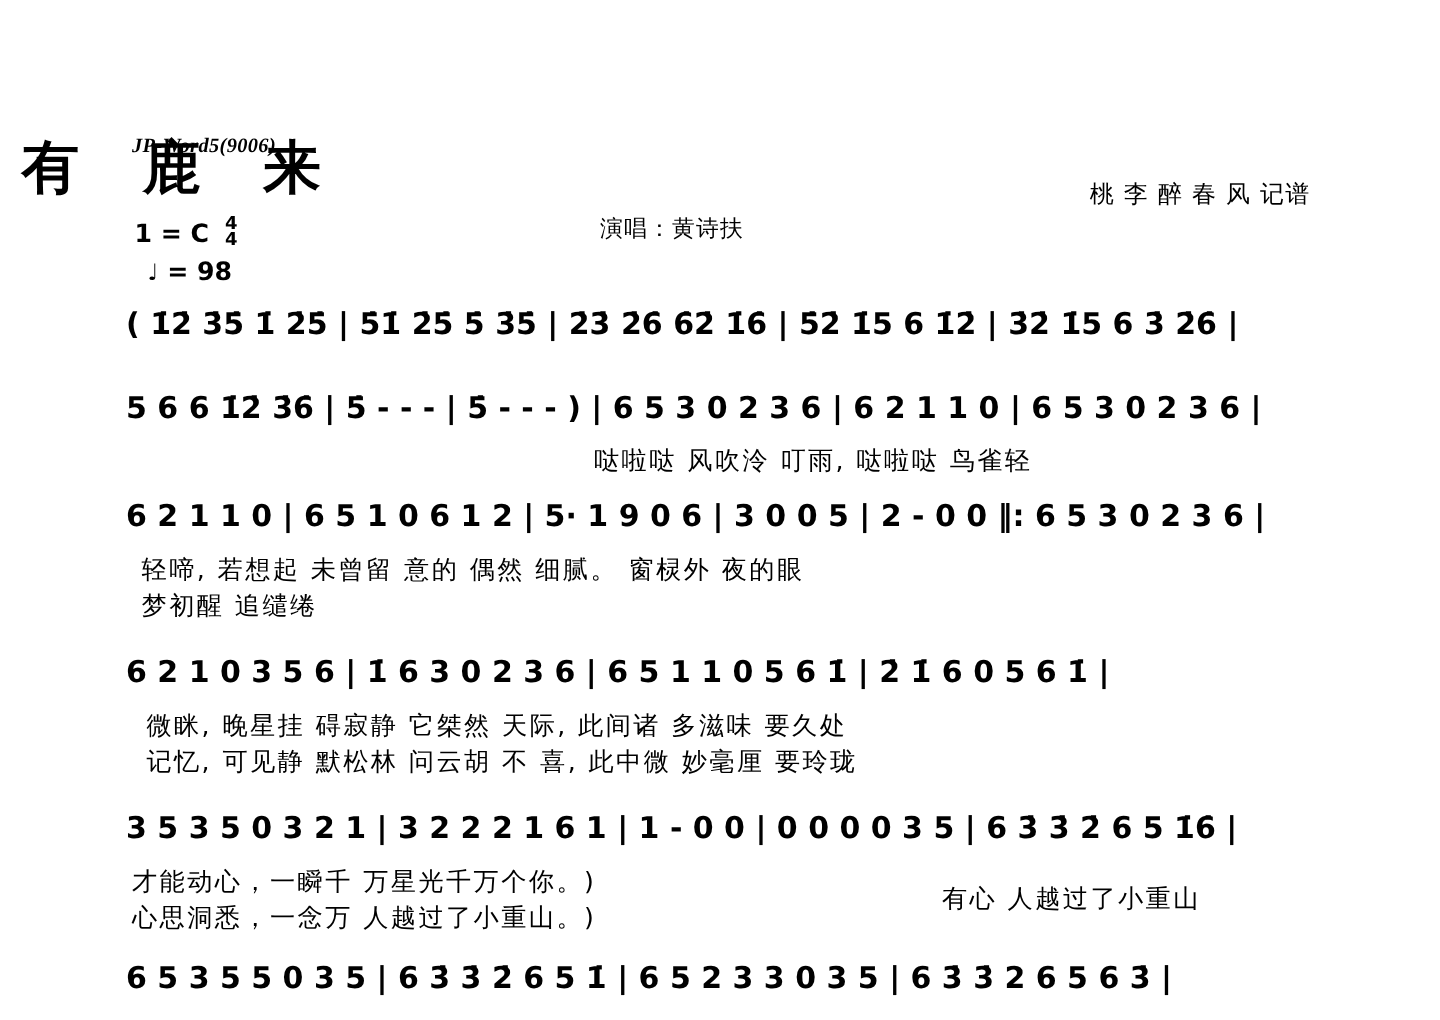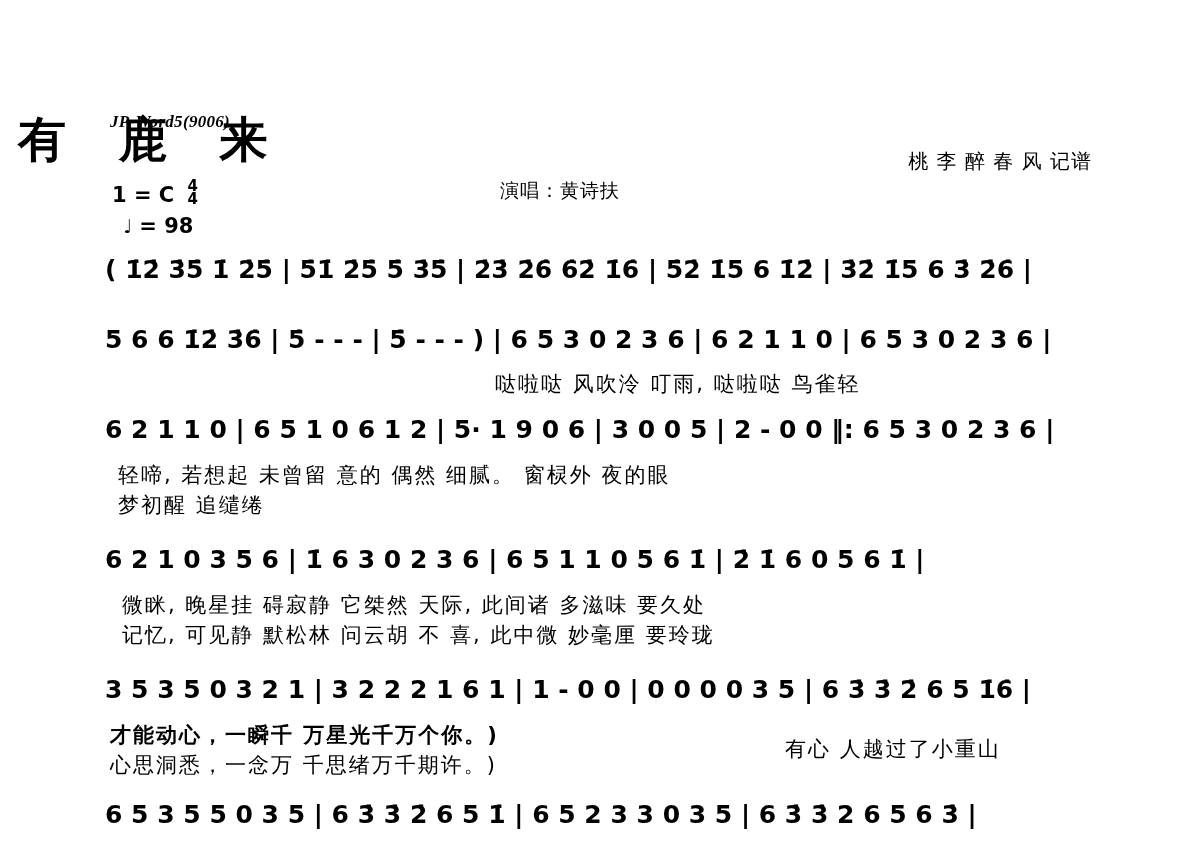--- a/index.html
+++ b/index.html
@@ -119,22 +119,22 @@
   </div>
 
   <div class="sysrow" style="top:545px;">
     <div class="notes">6 2 1 0 3 5 6 | 1̇ 6 3 0 2 3 6 | 6 5 1 1 0 5 6 1̇ | 2̇ 1̇ 6 0 5 6 1̇ |</div>
     <div class="lyr" style="top:46px;left:122px;">微眯, 晚星挂 碍寂静 它桀然  天际, 此间诸 多滋味 要久处</div>
     <div class="lyr" style="top:76px;left:122px;">记忆, 可见静 默松林 问云胡  不 喜, 此中微 妙毫厘 要玲珑</div>
   </div>
 
   <div class="sysrow" style="top:675px;">
     <div class="notes">3 5 3 5 0 3 2 1 | 3 2 2 2 1 6 1 | 1 - 0 0 | 0 0 0 0 3 5 | 6 3̇ 3̇ 2̇ 6 5 1̇6̇ |</div>
-    <div class="lyr" style="top:46px;left:110px;font-weight:bold;">才能动心，一瞬千 万星光千万个你。)</div>
-    <div class="lyr" style="top:76px;left:110px;">心思洞悉，一念万 千思绪万千期许。)</div>
+    <div class="lyr" style="top:46px;left:110px;">才能动心，一瞬千 万星光千万个你。)</div>
+    <div class="lyr" style="top:76px;left:110px;">心思洞悉，一念万 人越过了小重山。)</div>
     <div class="lyr" style="top:60px;left:785px;">有心 人越过了小重山</div>
   </div>
 
   <div class="sysrow" style="top:800px;">
     <div class="notes">6 5 3 5 5 0 3 5 | 6 3̇ 3̇ 2̇ 6 5 1̇ | 6 5 2 3 3 0 3 5 | 6 3̇ 3̇ 2  6 5 6 3̇ |</div>
   </div>
 
 </div>
 
 </body></html>

